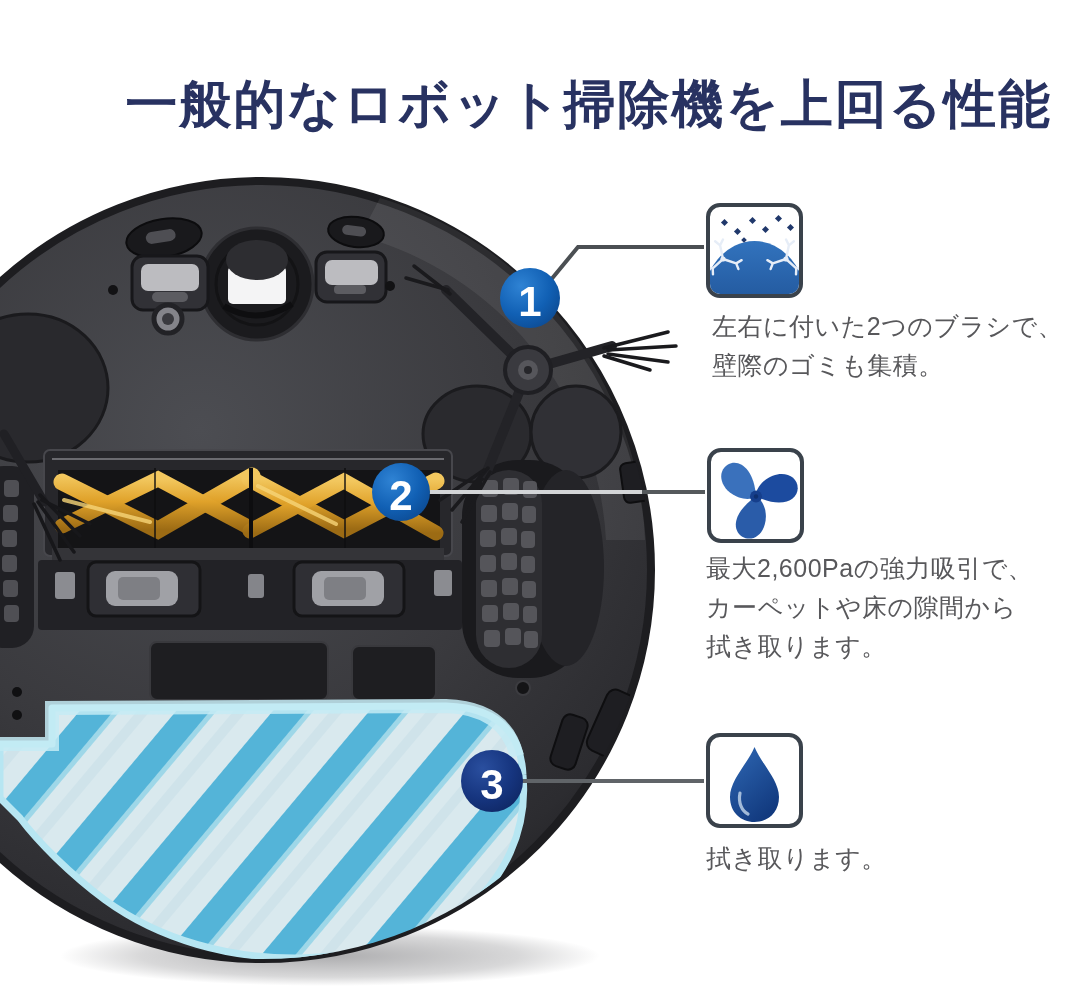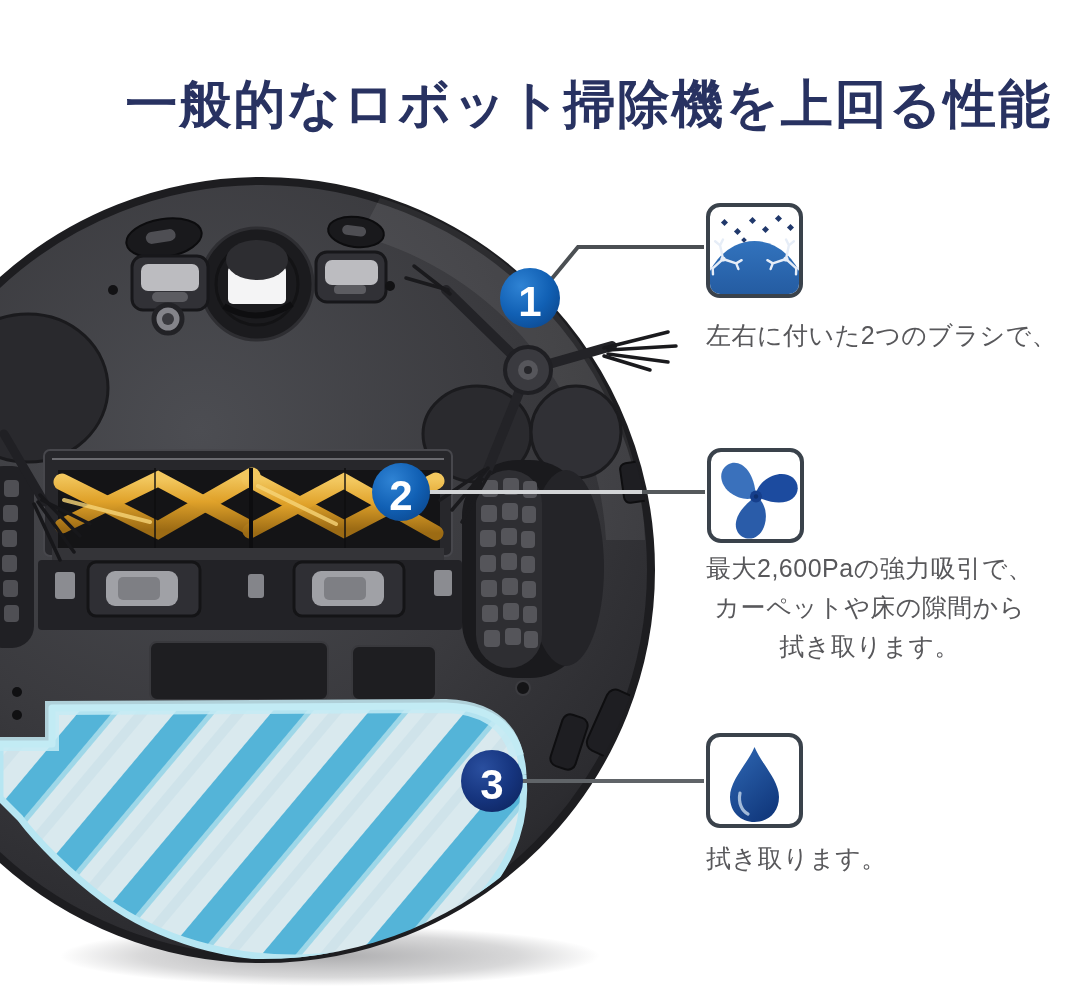--- a/index.html
+++ b/index.html
@@ -17,22 +17,22 @@
     border:4px solid #3a424b;border-radius:14px;box-sizing:border-box;overflow:hidden;
   }
   .icon-box svg{display:block;width:100%;height:100%;}
   #icon-box-1{left:706px;top:203px;}
   #icon-box-2{left:707px;top:448px;}
   #icon-box-3{left:706px;top:733px;}
   .callout-text{
     position:absolute;left:706px;color:#58585b;font-size:25px;line-height:39px;
     letter-spacing:0.5px;font-weight:500;white-space:nowrap;
   }
-  #callout-text-1{top:316px;}
-  #callout-text-2{top:549px;text-align:center;}
+  #callout-text-1{top:307px;margin-left:6px;}
+  #callout-text-2{top:549px;}
   #callout-text-3{top:839px;}
   .callout-text div{height:39px;}
 </style>
 </head>
 <body>
 
 <div class="canvas">
 
   <div class="page-title">一般的なロボット掃除機を上回る性能</div>
 
@@ -302,20 +302,21 @@
           <path d="M0,0 L12,7 M12,7 L18,5 M12,7 L13,13"></path>
           <path d="M0,0 L-12,7 M-12,7 L-18,5 M-12,7 L-13,13"></path>
         </g>
       </g>
       <circle cx="13" cy="52" r="2.6" fill="#e6edf7"></circle>
       <circle cx="76" cy="52" r="2.6" fill="#e6edf7"></circle>
     </svg>
   </div>
   <div class="callout-text" id="callout-text-1">
     <div>左右に付いた2つのブラシで、</div>
+    <div>壁際のゴミも集積。</div>
   </div>
 
   <div class="icon-box" id="icon-box-2">
     <svg viewBox="0 0 89 86">
       <g>
         <path d="M45,44 C 43,16 28,6 17,12 C 5,19 9,38 28,45 C 34,47 41,47 45,44 Z" fill="#3a71bc"></path>
         <path d="M45,44 C 43,16 28,6 17,12 C 5,19 9,38 28,45 C 34,47 41,47 45,44 Z" fill="#1c4b9f" transform="rotate(120 45 44)"></path>
         <path d="M45,44 C 43,16 28,6 17,12 C 5,19 9,38 28,45 C 34,47 41,47 45,44 Z" fill="#2a5ca9" transform="rotate(240 45 44)"></path>
         <circle cx="45" cy="44" r="6" fill="#163f8c"></circle>
         <circle cx="45" cy="44" r="2.2" fill="#0e2f6e"></circle>

